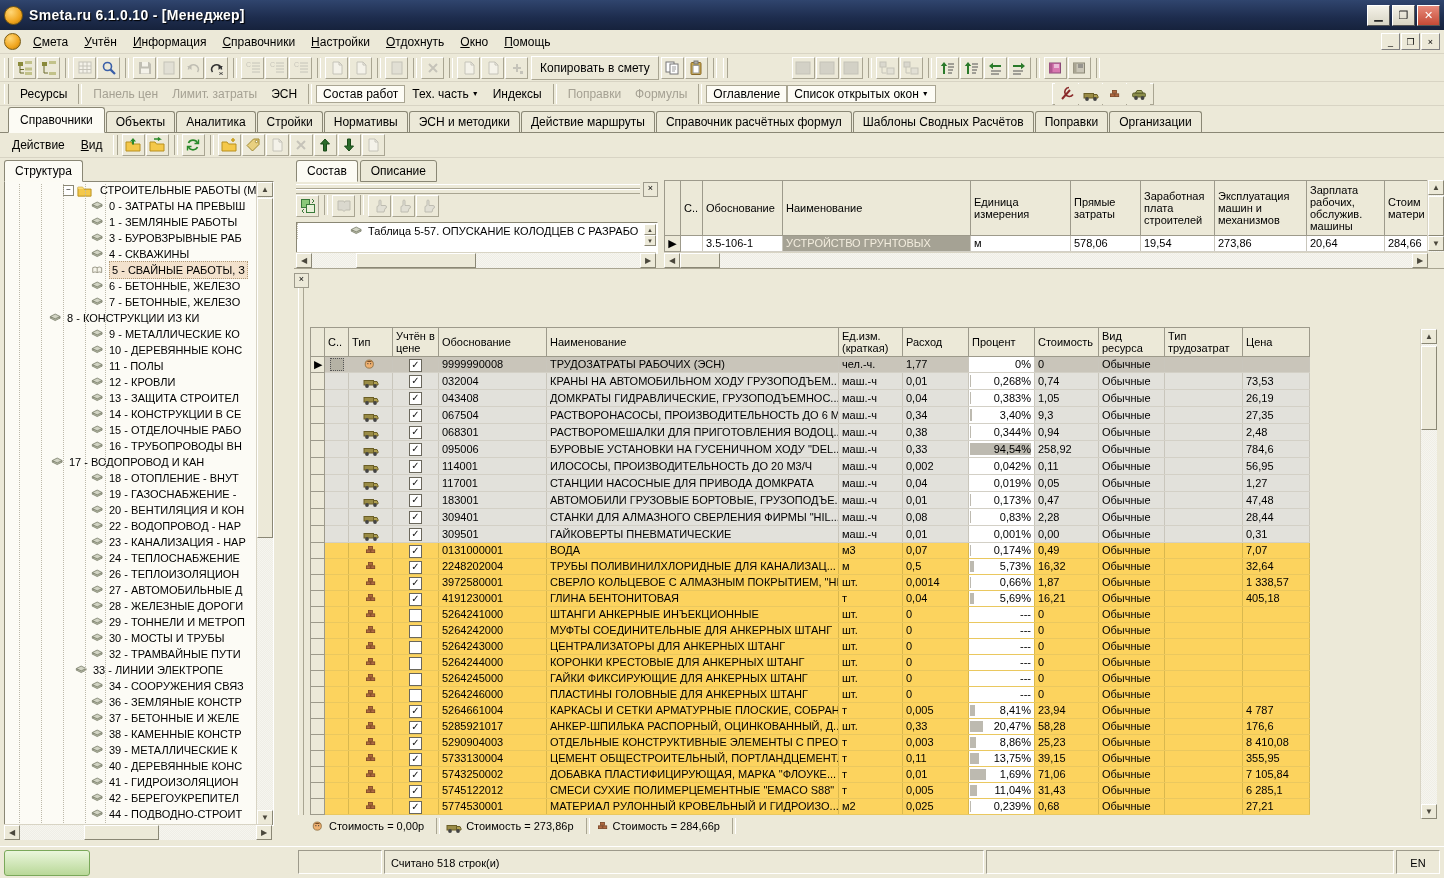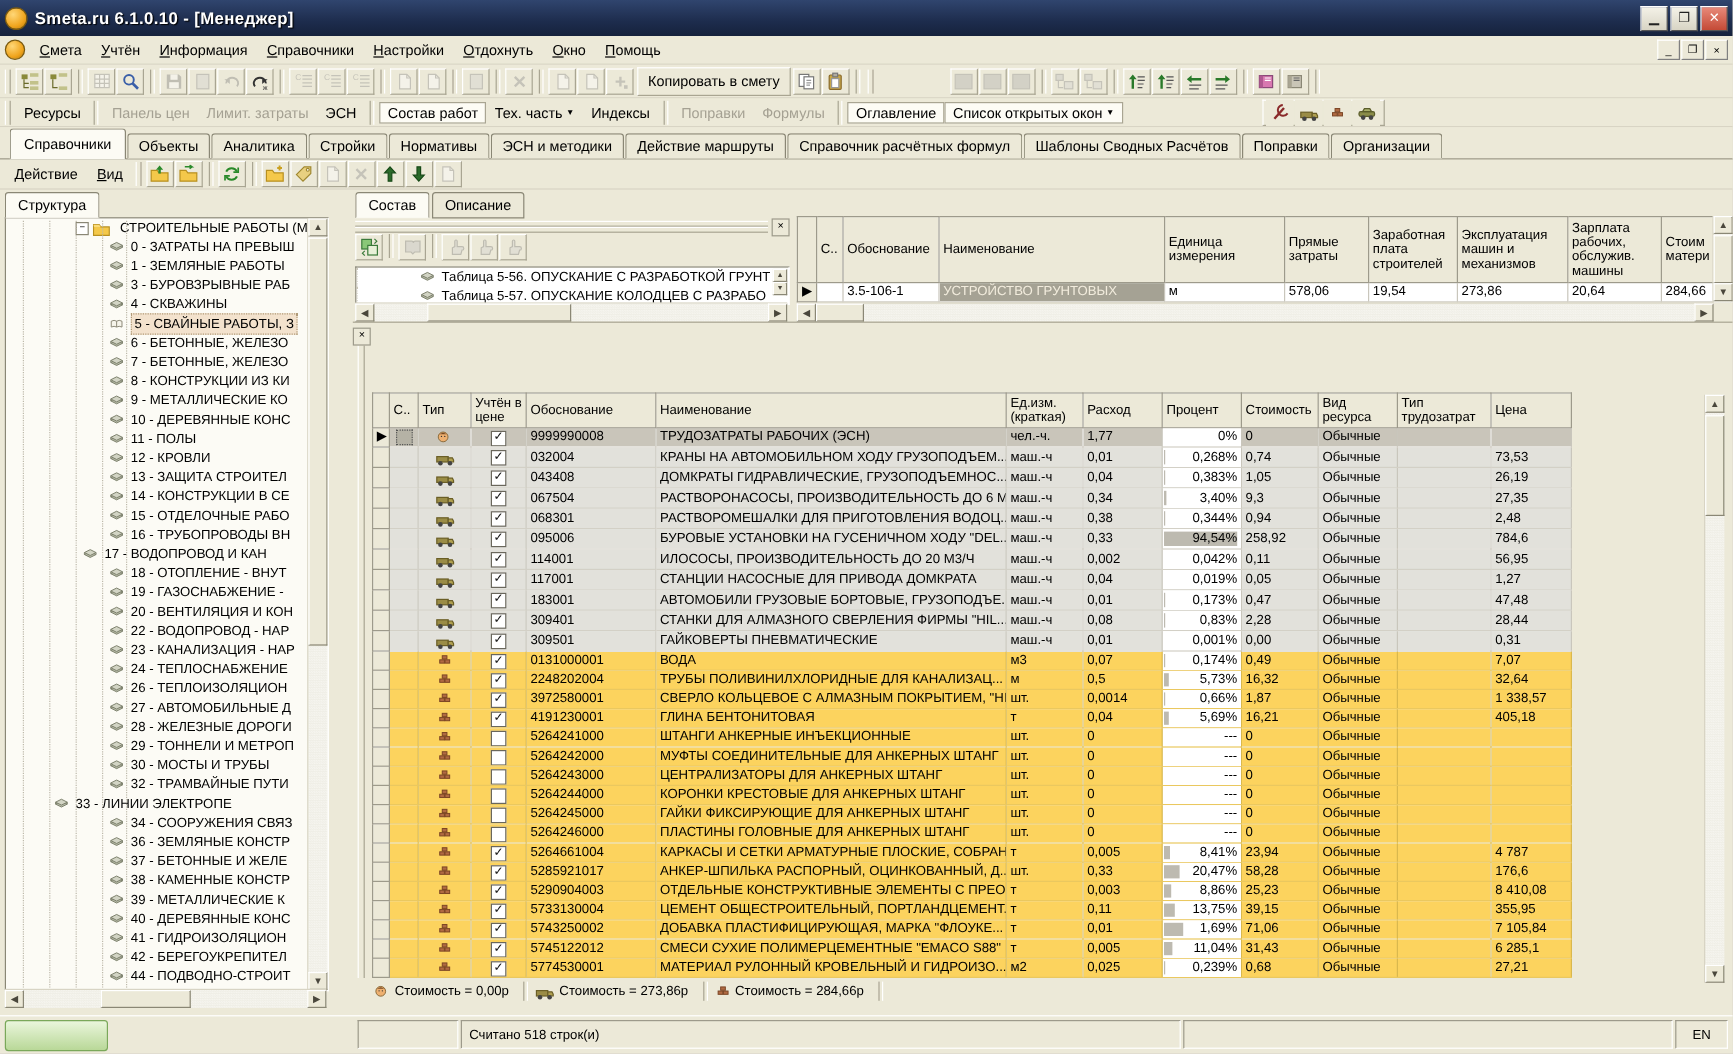--- a/index.html
+++ b/index.html
@@ -560,21 +560,21 @@
         <div class="tree-item" style="padding-left:86px">
           <span style="display:flex">
             <svg width="14" height="13" viewBox="0 0 16 16">
               <path d="M1 7.5 L7 4.5 L13 7.5 L7 10.5 Z" fill="#b8bca8" stroke="#7a7e6a"></path>
               <path d="M1 5.5 L7 2.5 L13 5.5 L7 8.5 Z" fill="#d2d4c4" stroke="#7a7e6a"></path>
               <path d="M1 5.5 v2 M13 5.5 v2" stroke="#7a7e6a"></path>
             </svg>
           </span>
           <span class="tree-label">7 - БЕТОННЫЕ, ЖЕЛЕЗО</span>
         </div>
-        <div class="tree-item" style="padding-left:86px">
+        <div class="tree-item" style="padding-left:44px">
           <span style="display:flex">
             <svg width="14" height="13" viewBox="0 0 16 16">
               <path d="M1 7.5 L7 4.5 L13 7.5 L7 10.5 Z" fill="#b8bca8" stroke="#7a7e6a"></path>
               <path d="M1 5.5 L7 2.5 L13 5.5 L7 8.5 Z" fill="#d2d4c4" stroke="#7a7e6a"></path>
               <path d="M1 5.5 v2 M13 5.5 v2" stroke="#7a7e6a"></path>
             </svg>
           </span>
           <span class="tree-label">8 - КОНСТРУКЦИИ ИЗ КИ</span>
         </div>
         <div class="tree-item" style="padding-left:86px">
@@ -650,21 +650,21 @@
         <div class="tree-item" style="padding-left:86px">
           <span style="display:flex">
             <svg width="14" height="13" viewBox="0 0 16 16">
               <path d="M1 7.5 L7 4.5 L13 7.5 L7 10.5 Z" fill="#b8bca8" stroke="#7a7e6a"></path>
               <path d="M1 5.5 L7 2.5 L13 5.5 L7 8.5 Z" fill="#d2d4c4" stroke="#7a7e6a"></path>
               <path d="M1 5.5 v2 M13 5.5 v2" stroke="#7a7e6a"></path>
             </svg>
           </span>
           <span class="tree-label">16 - ТРУБОПРОВОДЫ ВН</span>
         </div>
-        <div class="tree-item" style="padding-left:64px">
+        <div class="tree-item" style="padding-left:46px">
           <span style="display:flex">
             <svg width="14" height="13" viewBox="0 0 16 16">
               <path d="M1 7.5 L7 4.5 L13 7.5 L7 10.5 Z" fill="#b8bca8" stroke="#7a7e6a"></path>
               <path d="M1 5.5 L7 2.5 L13 5.5 L7 8.5 Z" fill="#d2d4c4" stroke="#7a7e6a"></path>
               <path d="M1 5.5 v2 M13 5.5 v2" stroke="#7a7e6a"></path>
             </svg>
           </span>
           <span class="tree-label">17 - ВОДОПРОВОД И КАН</span>
         </div>
         <div class="tree-item" style="padding-left:86px">
@@ -780,21 +780,21 @@
         <div class="tree-item" style="padding-left:86px">
           <span style="display:flex">
             <svg width="14" height="13" viewBox="0 0 16 16">
               <path d="M1 7.5 L7 4.5 L13 7.5 L7 10.5 Z" fill="#b8bca8" stroke="#7a7e6a"></path>
               <path d="M1 5.5 L7 2.5 L13 5.5 L7 8.5 Z" fill="#d2d4c4" stroke="#7a7e6a"></path>
               <path d="M1 5.5 v2 M13 5.5 v2" stroke="#7a7e6a"></path>
             </svg>
           </span>
           <span class="tree-label">32 - ТРАМВАЙНЫЕ ПУТИ</span>
         </div>
-        <div class="tree-item" style="padding-left:40px">
+        <div class="tree-item" style="padding-left:70px">
           <span style="display:flex">
             <svg width="14" height="13" viewBox="0 0 16 16">
               <path d="M1 7.5 L7 4.5 L13 7.5 L7 10.5 Z" fill="#b8bca8" stroke="#7a7e6a"></path>
               <path d="M1 5.5 L7 2.5 L13 5.5 L7 8.5 Z" fill="#d2d4c4" stroke="#7a7e6a"></path>
               <path d="M1 5.5 v2 M13 5.5 v2" stroke="#7a7e6a"></path>
             </svg>
           </span>
           <span class="tree-label">33 - ЛИНИИ ЭЛЕКТРОПЕ</span>
         </div>
         <div class="tree-item" style="padding-left:86px">
@@ -933,30 +933,20 @@
           </svg>
         </div>
         <div class="tbtn dis">
           <svg width="16" height="16" viewBox="0 0 16 16">
             <path d="M5 14 V8.5 l2 -1 V3 a1 1 0 0 1 2 0 v4.5 h4 a1.5 1.5 0 0 1 0 3 l-1 3.5 z" fill="#d8d4c6" stroke="#8a8775"></path>
           </svg>
         </div>
       </div>
     <div class="abs sunken" style="left:2px;top:40px;width:360px;height:30px;background:#fff;overflow:hidden;">
       <div id="tableslist">
-          <div class="tree-item" style="padding-left:52px;border-left:1px dotted #c8c4b6">
-            <span style="display:flex">
-              <svg width="14" height="13" viewBox="0 0 16 16">
-                <path d="M1 7.5 L7 4.5 L13 7.5 L7 10.5 Z" fill="#b8bca8" stroke="#7a7e6a"></path>
-                <path d="M1 5.5 L7 2.5 L13 5.5 L7 8.5 Z" fill="#d2d4c4" stroke="#7a7e6a"></path>
-                <path d="M1 5.5 v2 M13 5.5 v2" stroke="#7a7e6a"></path>
-              </svg>
-            </span>
-            <span>Таблица 5-56. ОПУСКАНИЕ С РАЗРАБОТКОЙ ГРУНТ</span>
-          </div>
           <div class="tree-item" style="padding-left:52px;border-left:1px dotted #c8c4b6">
             <span style="display:flex">
               <svg width="14" height="13" viewBox="0 0 16 16">
                 <path d="M1 7.5 L7 4.5 L13 7.5 L7 10.5 Z" fill="#b8bca8" stroke="#7a7e6a"></path>
                 <path d="M1 5.5 L7 2.5 L13 5.5 L7 8.5 Z" fill="#d2d4c4" stroke="#7a7e6a"></path>
                 <path d="M1 5.5 v2 M13 5.5 v2" stroke="#7a7e6a"></path>
               </svg>
             </span>
             <span>Таблица 5-57. ОПУСКАНИЕ КОЛОДЦЕВ С РАЗРАБО</span>
           </div>

